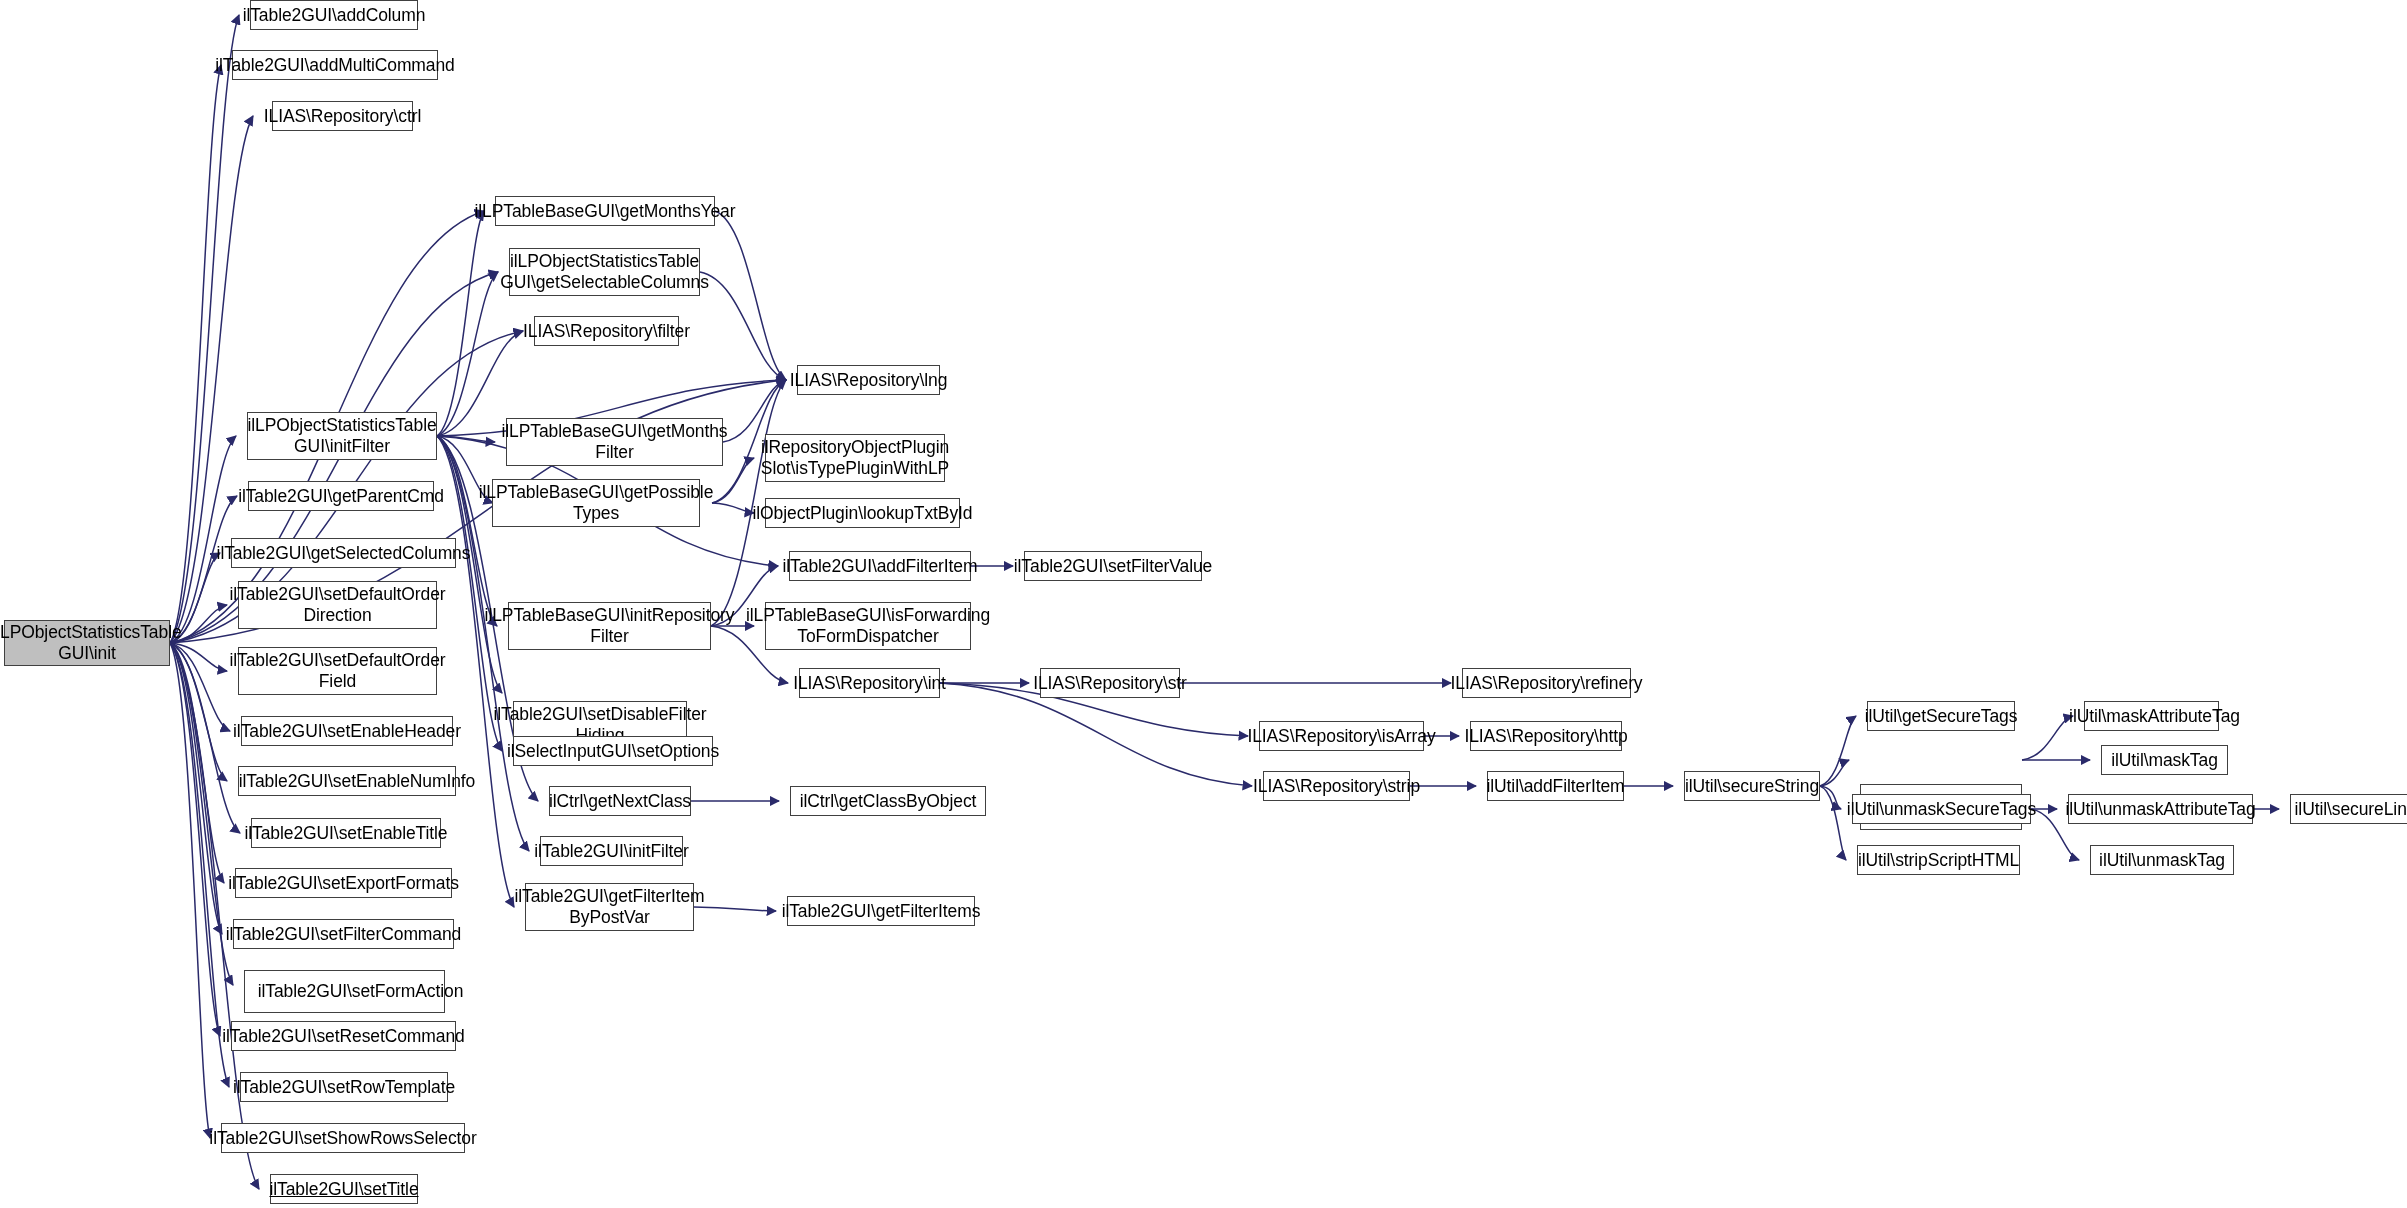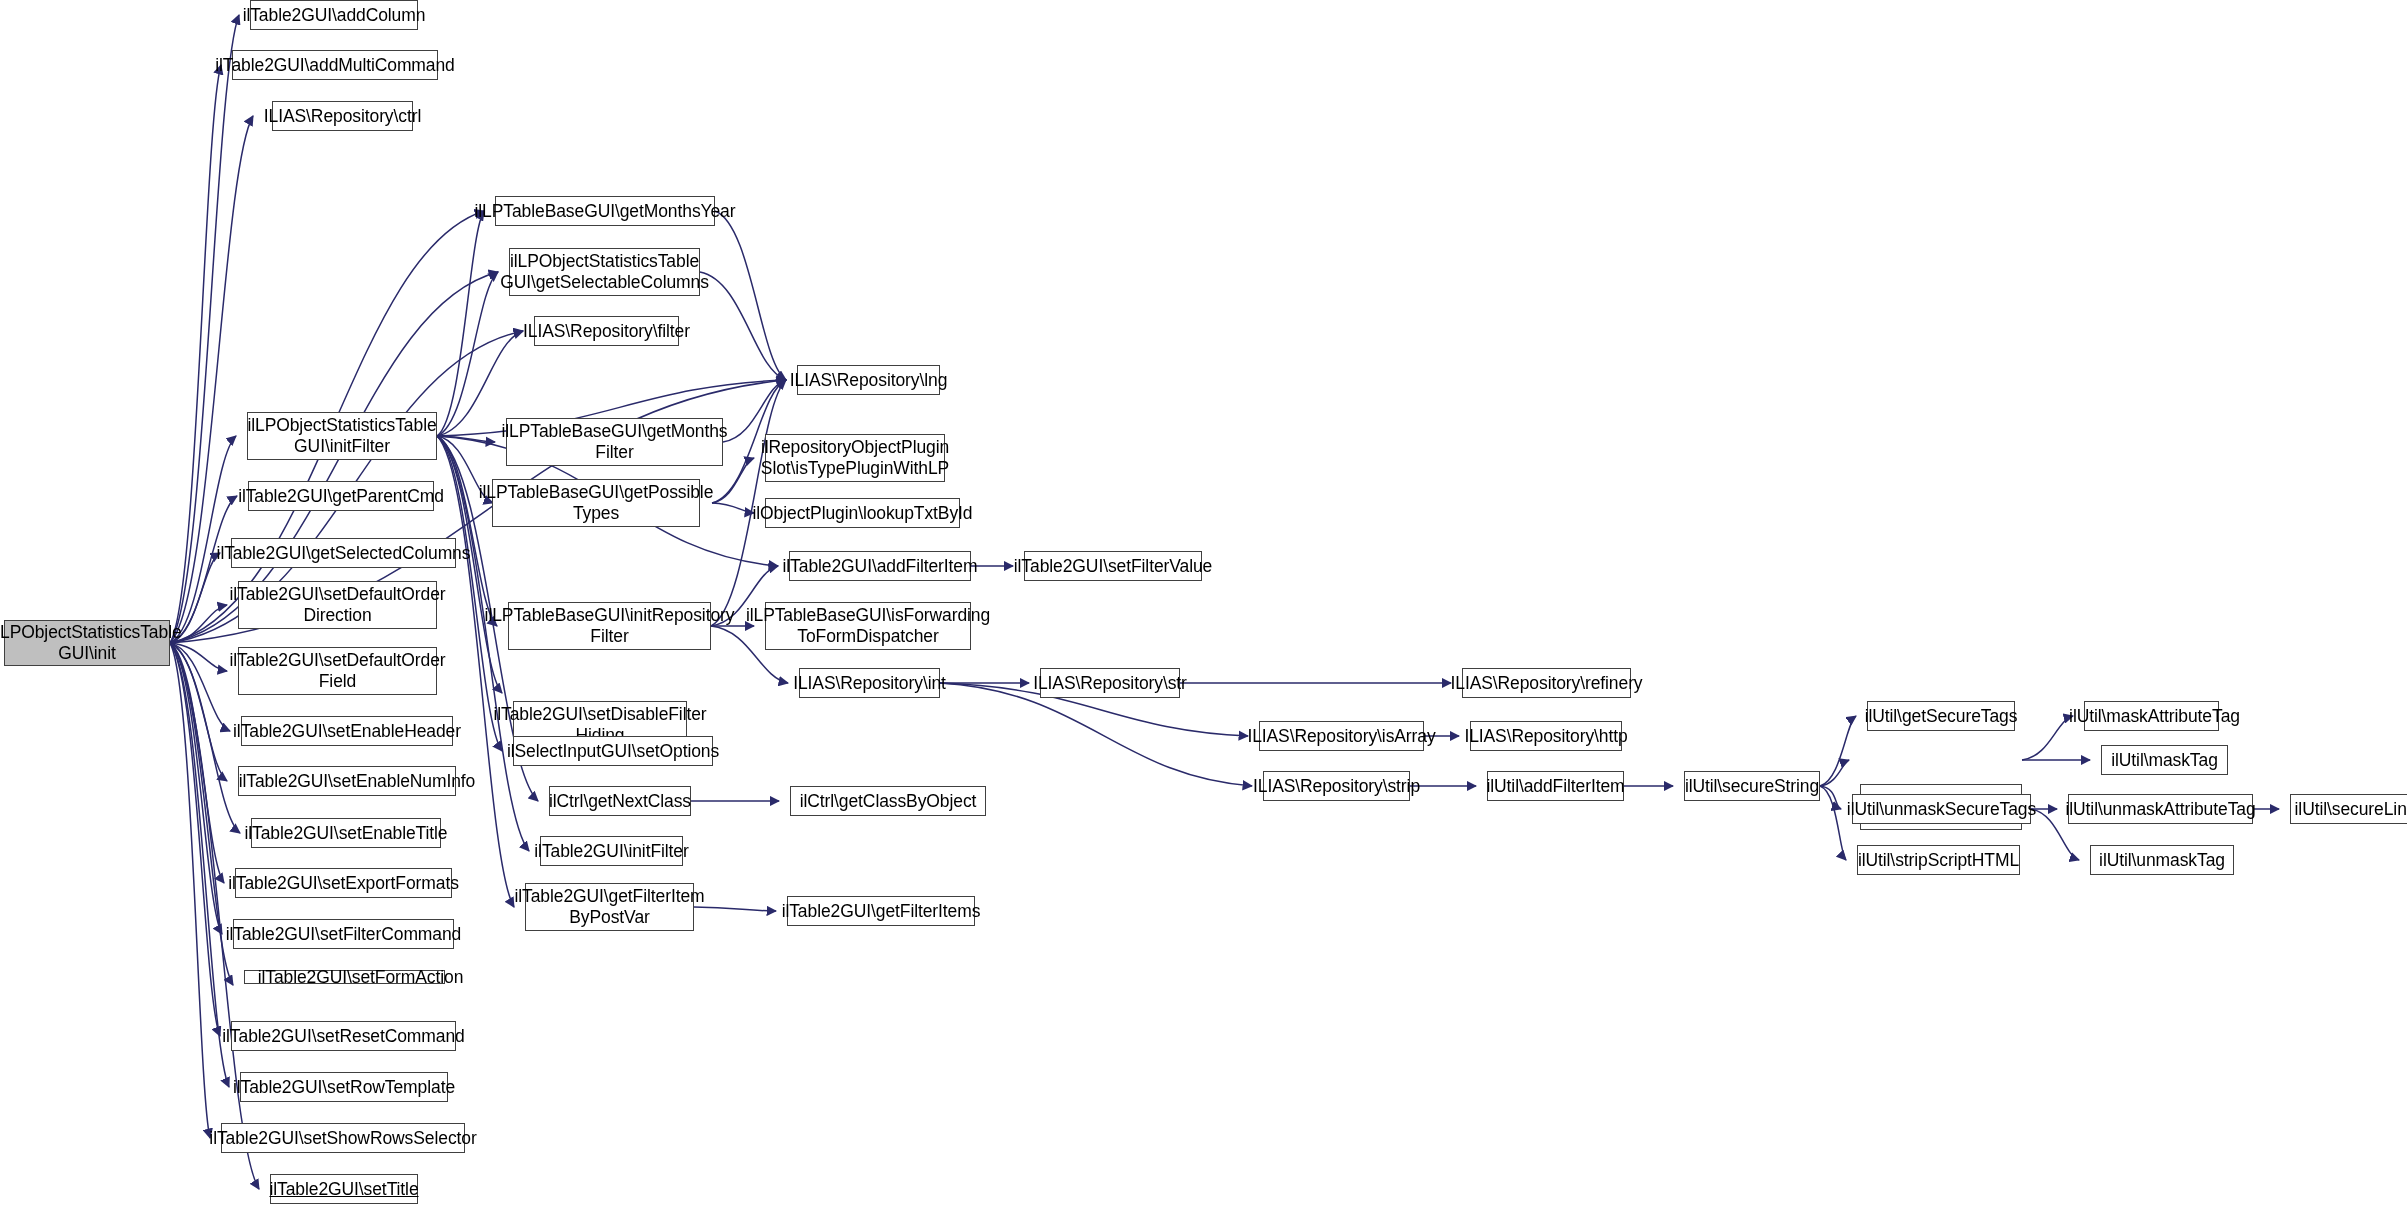--- a/index.html
+++ b/index.html
@@ -177,19 +177,19 @@
       <div class="node" style="left: 2068px; top: 794px; width: 185px; height: 30px;">ilUtil\unmaskAttributeTag</div>
       <div class="node" style="left: 2290px; top: 794px; width: 130px; height: 30px;">ilUtil\secureLink</div>
       <div class="node" style="left: 540px; top: 836px; width: 143px; height: 30px;">ilTable2GUI\initFilter</div>
       <div class="node" style="left: 1857px; top: 845px; width: 163px; height: 30px;">ilUtil\stripScriptHTML</div>
       <div class="node" style="left: 2090px; top: 845px; width: 144px; height: 30px;">ilUtil\unmaskTag</div>
       <div class="node" style="left: 235px; top: 868px; width: 217px; height: 30px;">ilTable2GUI\setExportFormats</div>
       <div class="node" style="left: 233px; top: 919px; width: 221px; height: 30px;">ilTable2GUI\setFilterCommand</div>
       <div class="node" style="left: 525px; top: 883px; width: 169px; height: 48px;">ilTable2GUI\getFilterItem
 ByPostVar</div>
       <div class="node" style="left: 787px; top: 896px; width: 188px; height: 30px;">ilTable2GUI\getFilterItems</div>
-      <div class="node" style="left: 244px; top: 970px; width: 201px; height: 14px; padding-left: 32px;">ilTable2GUI\setFormAction</div>
+      <div class="node" style="left: 244px; top: 970px; width: 201px; height: 43px; padding-left: 32px;">ilTable2GUI\setFormAction</div>
       <div class="node" style="left: 231px; top: 1021px; width: 225px; height: 30px;">ilTable2GUI\setResetCommand</div>
       <div class="node" style="left: 240px; top: 1072px; width: 208px; height: 30px;">ilTable2GUI\setRowTemplate</div>
       <div class="node" style="left: 221px; top: 1123px; width: 244px; height: 30px;">ilTable2GUI\setShowRowsSelector</div>
       <div class="node" style="left: 270px; top: 1174px; width: 148px; height: 30px; text-decoration: underline;">ilTable2GUI\setTitle</div>
     </div>
 </div>
 
 </body></html>

